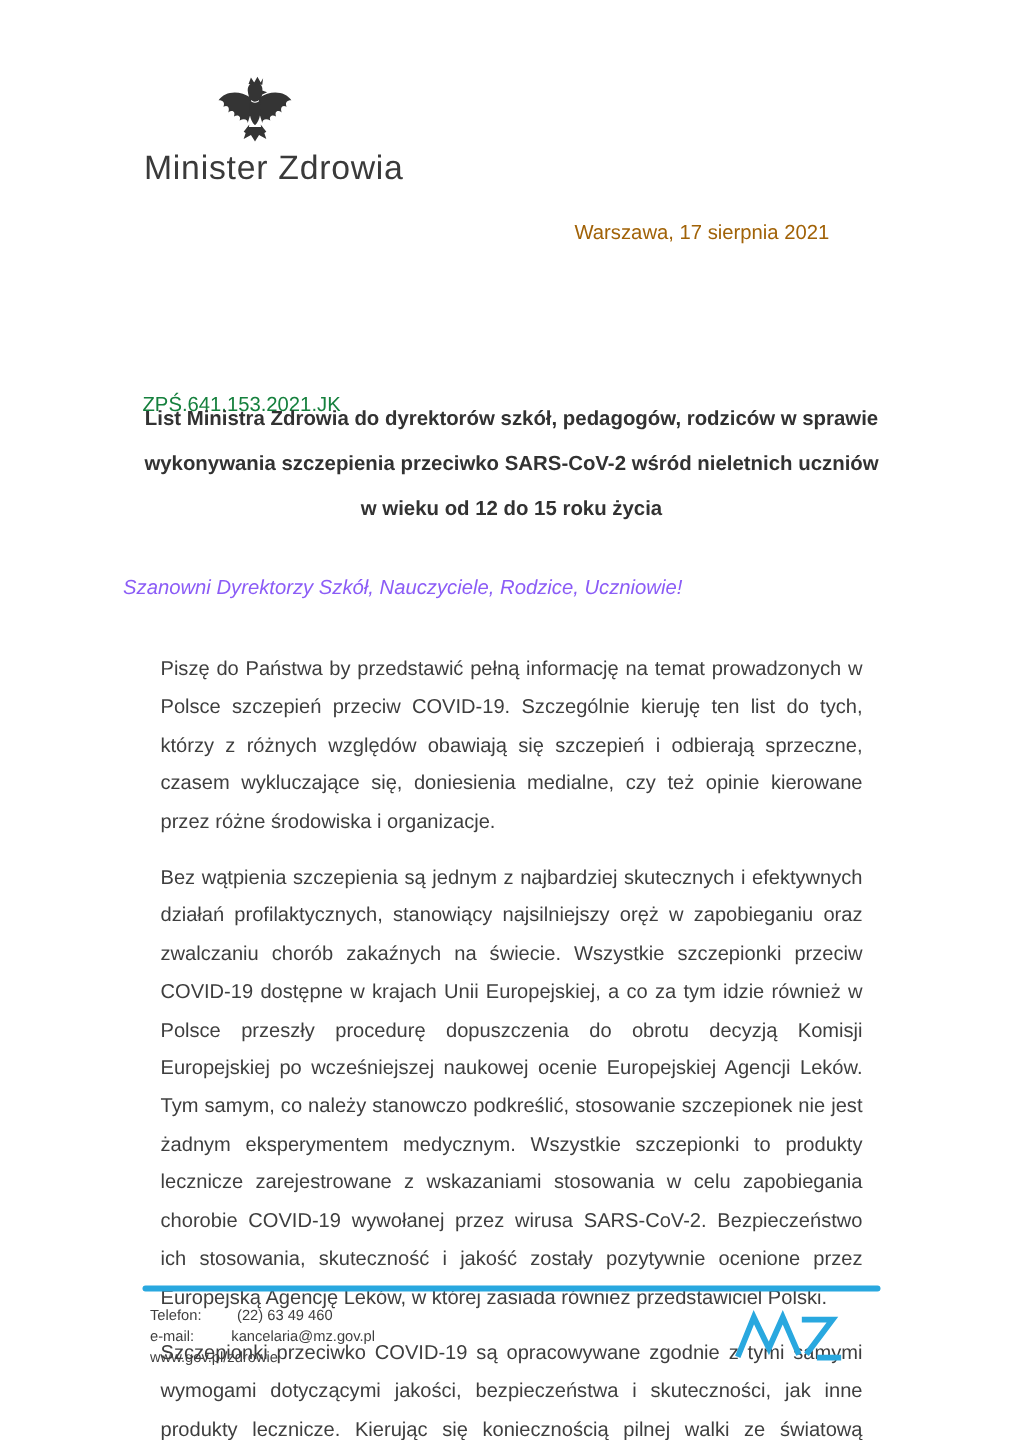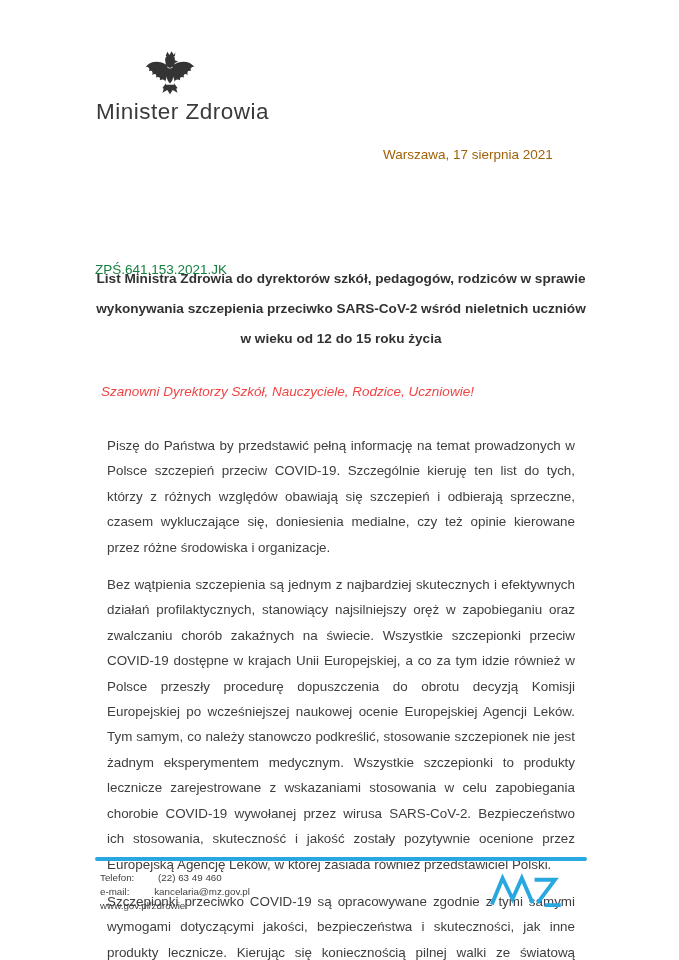--- a/index.html
+++ b/index.html
@@ -25,22 +25,22 @@
   .reference{
     position:absolute;top:217px;left:95px;
     font-size:13.5px;color:#15803d;margin-top:45px;
   }
   .letter-title{
     position:absolute;top:264px;left:95px;width:492px;
     font-size:13.6px;font-weight:bold;line-height:30px;
     text-align:center;color:#323232;
   }
   .salutation{
-    position:absolute;top:384px;left:101px;width:492px;
-    font-size:13.5px;font-style:italic;color:#ef4444;
+    position:absolute;top:384px;left:82px;width:492px;
+    font-size:13.5px;font-style:italic;color:#8b5cf6;
   }
   .body-text{
     position:absolute;top:421px;left:95px;width:492px;
     font-size:13.4px;line-height:25.4px;text-align:justify;
     color:#3e3e3e;
   }
   .body-text p{margin:12px;}
   .body-text p.gap-after{margin-bottom:9px;}
   .footer-rule{
     position:absolute;top:857px;left:95px;width:492px;height:4px;

